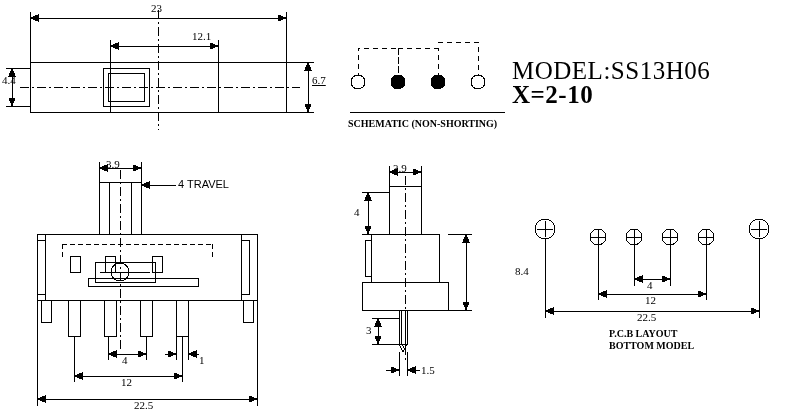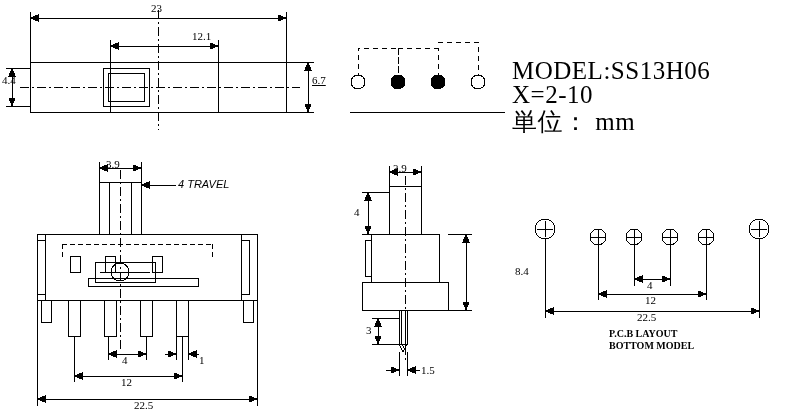--- a/index.html
+++ b/index.html
@@ -5,21 +5,21 @@
   html,body{margin:0;padding:0;}
   body{
     width:800px;height:420px;background:#ffffff;
     font-family:"Liberation Serif", serif;
     color:#000;position:relative;overflow:hidden;
   }
   .stage{position:absolute;left:0;top:0;width:800px;height:420px;}
   svg{position:absolute;left:0;top:0;width:800px;height:420px;}
   .txt{position:absolute;white-space:nowrap;}
   .model{font-family:"Liberation Serif", serif;font-size:25px;letter-spacing:0.5px;text-align:right;}
-  .small{font-size:11px;font-family:"Liberation Sans", sans-serif;font-style:italic;}
+  .small{font-size:11px;font-family:"Liberation Sans", sans-serif;}
   .dim{font-size:11px;font-family:"Liberation Serif", serif;}
   .cap{font-size:10px;font-weight:bold;font-family:"Liberation Serif", serif;}
 </style>
 </head>
 <body>
 
 <div class="stage">
 
 <svg viewBox="0 0 800 420">
   <g stroke="#000" fill="none" stroke-width="1" shape-rendering="crispEdges">
@@ -237,24 +237,24 @@
       <path d="M759 311 l-8 -3 v6 z" fill="#000"></path>
     </g>
   </g>
 </svg>
 
 <div class="txt dim" style="left:151px;top:2px;">23</div>
 <div class="txt dim" style="left:148px;top:30px;margin-left:44px;">12.1</div>
 <div class="txt dim" style="left:312px;top:74px;text-decoration:underline;">6.7</div>
 <div class="txt dim" style="left:2px;top:74px;text-align:right;">4.4</div>
 
+<div class="txt cap" style="left:348px;top:118px;">SCHEMATIC (NON-SHORTING)</div>
 
 <div class="txt model" style="left:512px;top:57px;">MODEL:SS13H06</div>
-<div class="txt model" style="left:512px;top:81px;">X=2-10</div>
-<div class="txt model" style="left:512px;top:105px;">単位： mm</div>
+<div class="txt model" style="left:512px;top:81px;font-weight:bold;">X=2-10</div>
 
 <div class="txt dim" style="left:106px;top:158px;">3.9</div>
 <div class="txt small" style="left:178px;top:178px;">4 TRAVEL</div>
 <div class="txt dim" style="left:122px;top:354px;">4</div>
 <div class="txt dim" style="left:199px;top:354px;">1</div>
 <div class="txt dim" style="left:121px;top:376px;">12</div>
 <div class="txt dim" style="left:134px;top:399px;">22.5</div>
 
 <div class="txt dim" style="left:393px;top:162px;">3.9</div>
 <div class="txt dim" style="left:354px;top:206px;">4</div>

